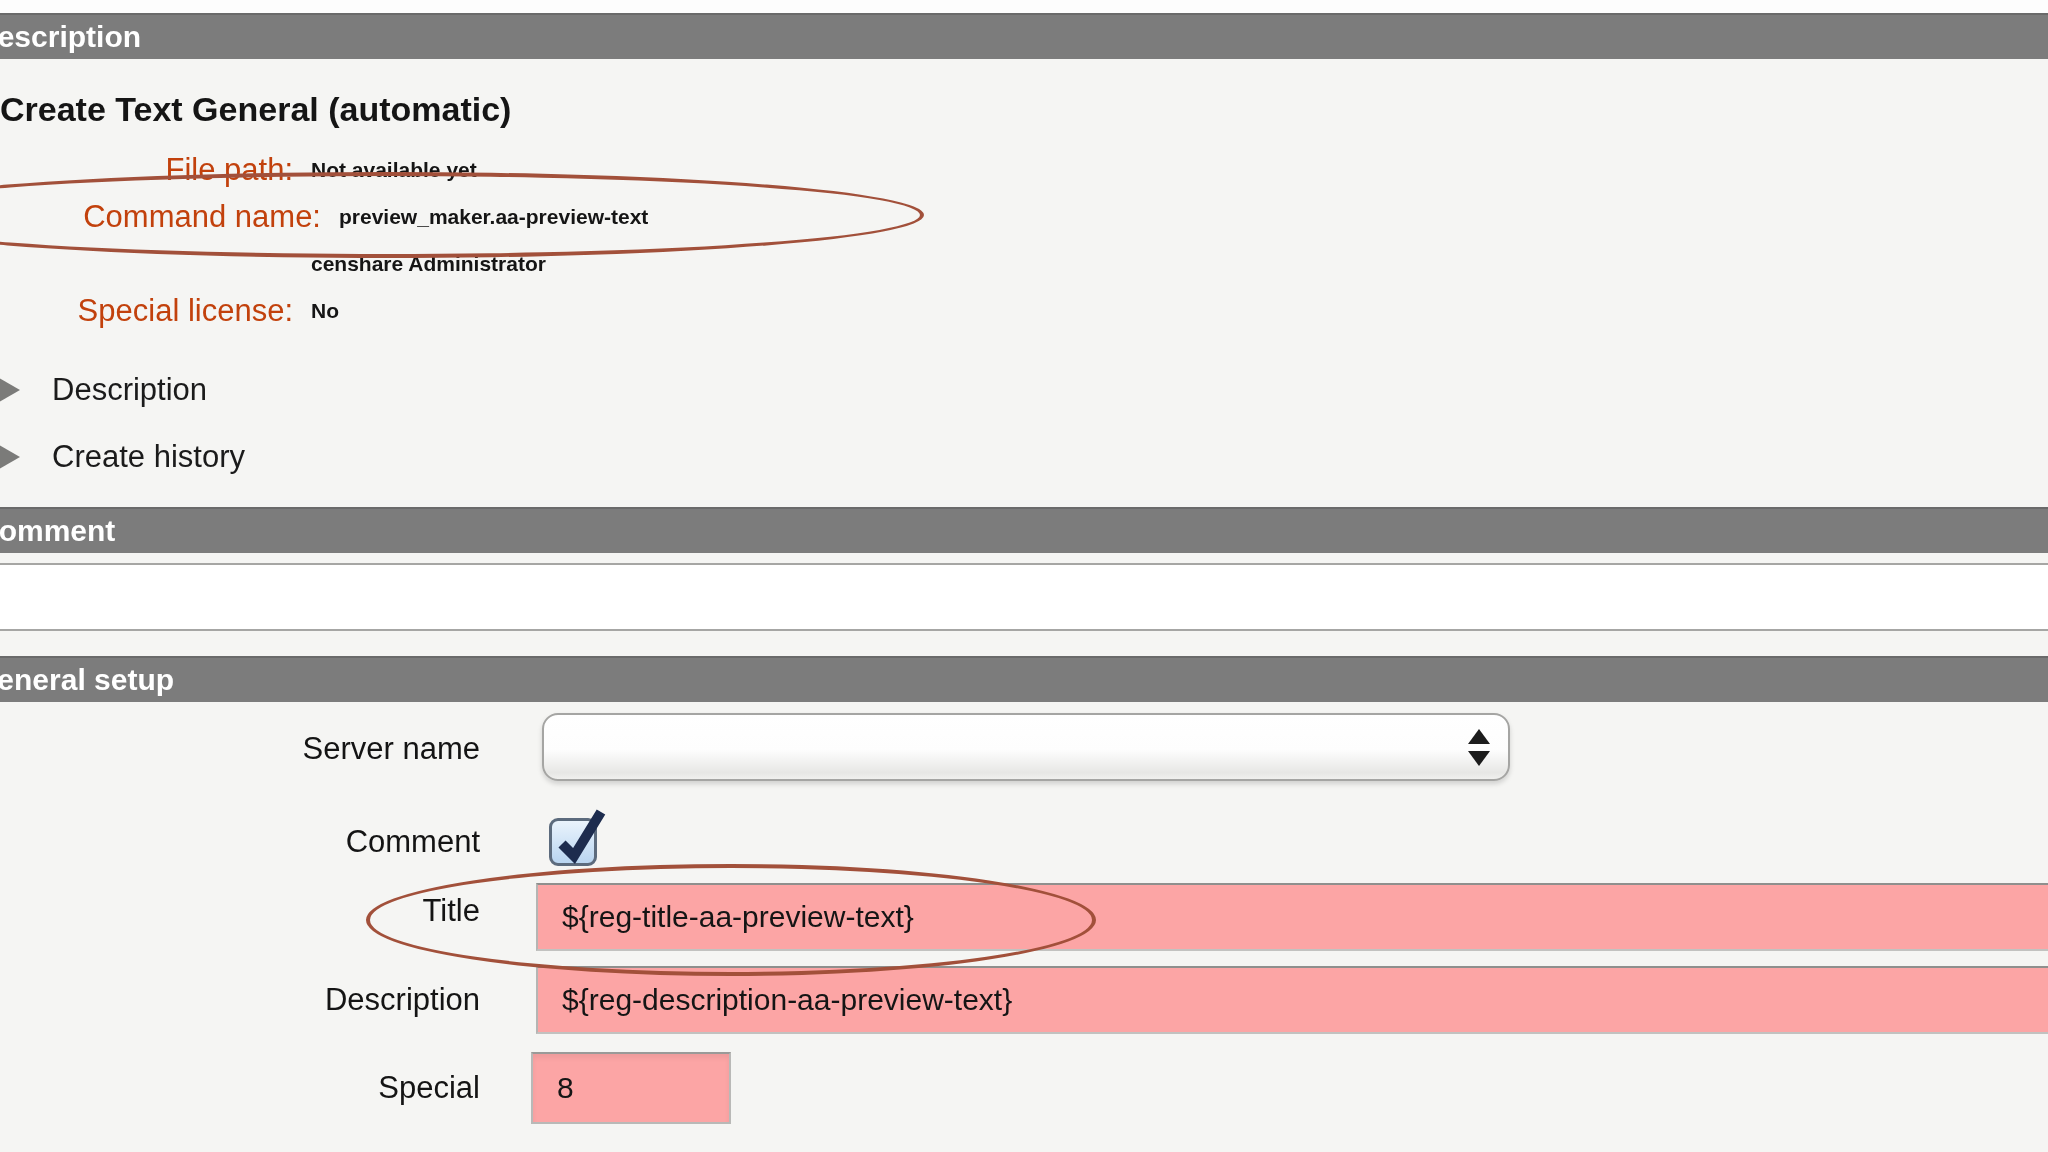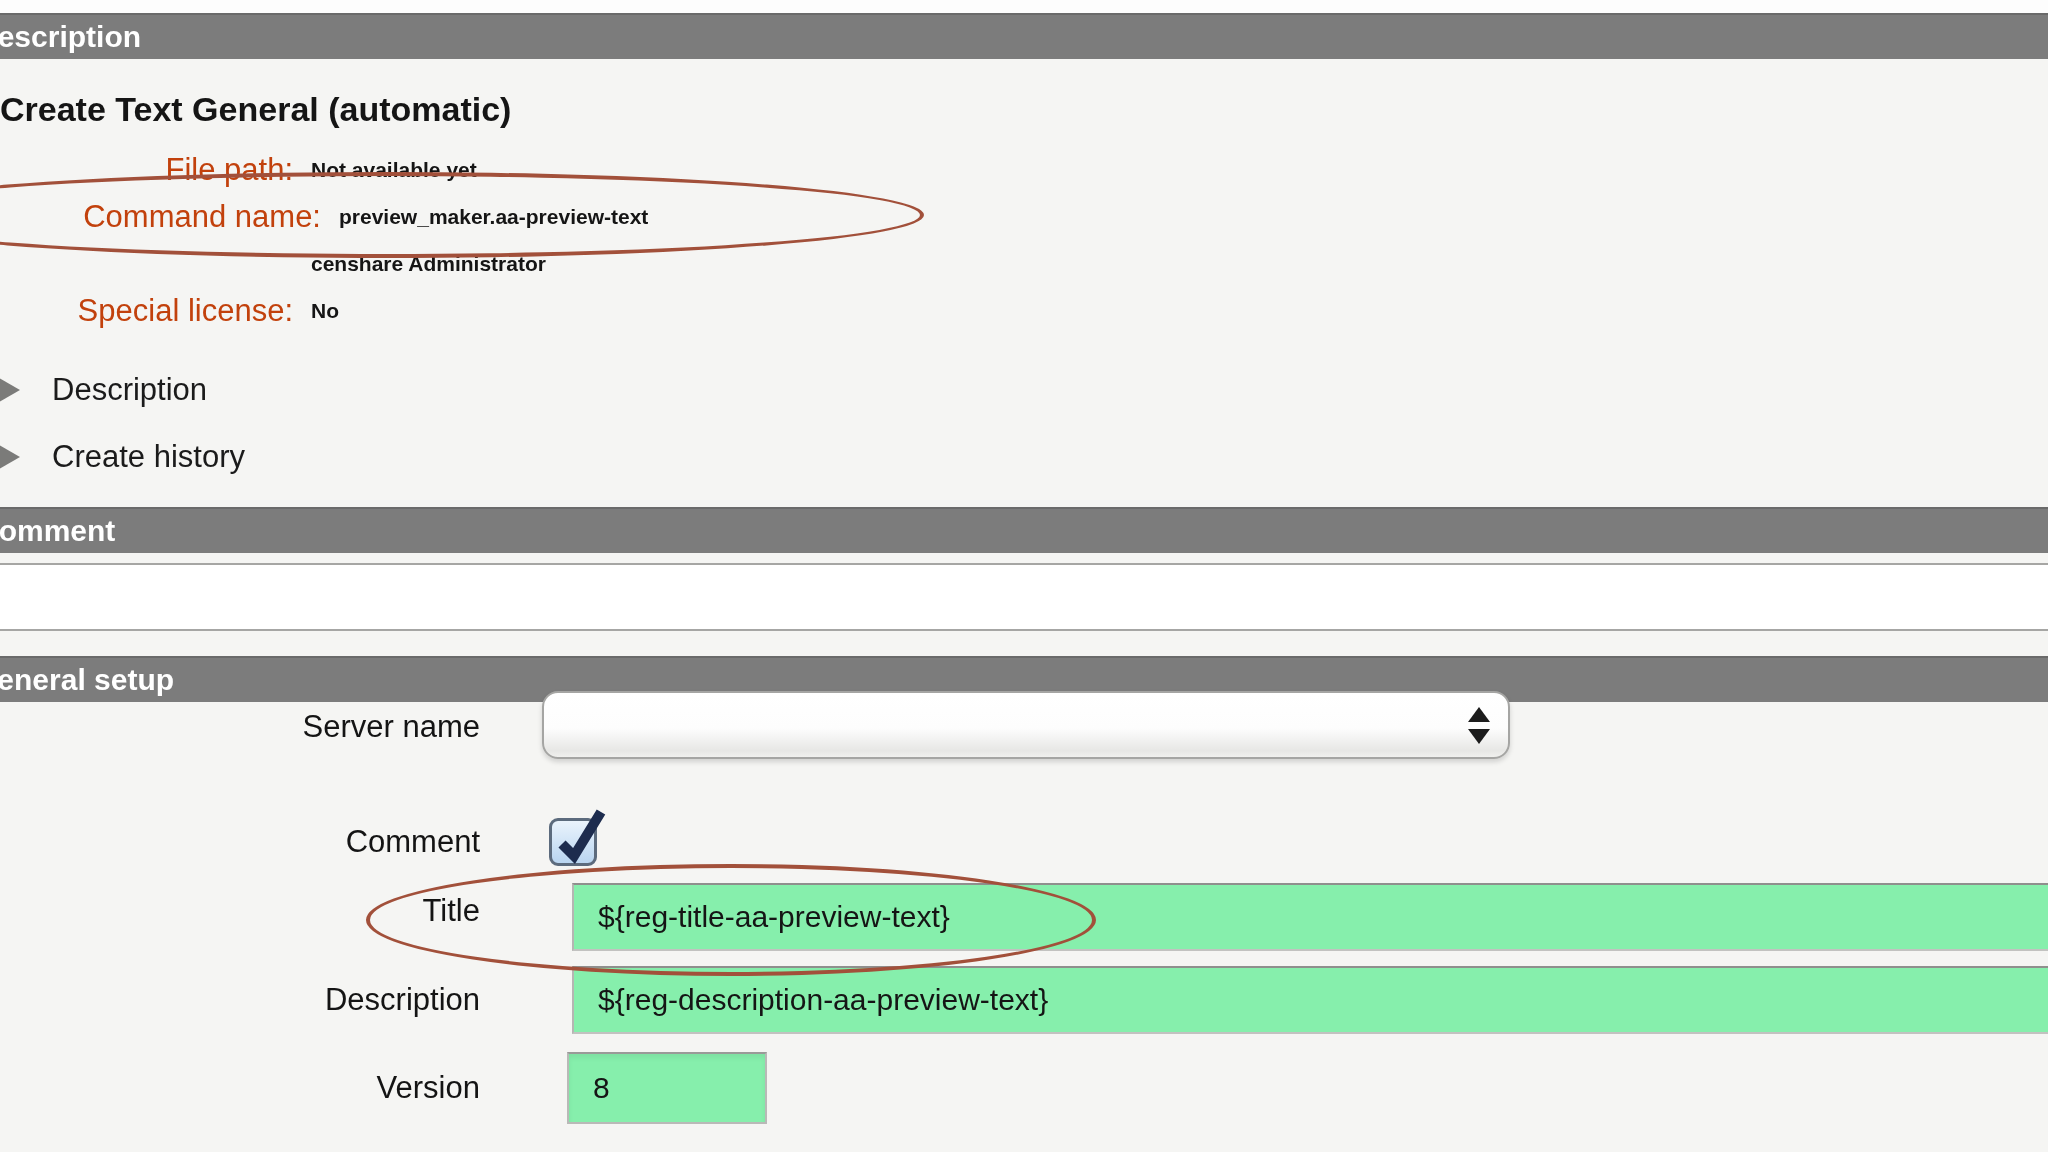--- a/index.html
+++ b/index.html
@@ -103,21 +103,21 @@
     padding: 6px 16px;
   }
 
   
   .form-row { position: absolute; left: 0; right: 0; }
   .form-label {
     position: absolute; left: 0; top: 0; width: 480px; height: 100%;
     display: flex; align-items: center; justify-content: flex-end;
     font-size: 31px; color: #141414; white-space: nowrap;
   }
-  .row-server { top: 691px; height: 72px; }
+  .row-server { top: 713px; height: 72px; }
   .row-enabled { top: 818px; height: 48px; }
   .row-title { top: 883px; height: 56px; }
   .row-description { top: 966px; height: 68px; }
   .row-version { top: 1052px; height: 72px; }
 
   
   .combo {
     position: absolute; left: 542px; top: 0; width: 968px; height: 68px;
     background: linear-gradient(180deg, #ffffff 0%, #fdfdfd 55%, #e7e7e5 90%, #f0f0ee 100%);
     border: 2px solid #a5a5a3;
@@ -157,31 +157,30 @@
     cursor: default;
   }
   .checkmark-svg {
     position: absolute; left: 1px; top: -17px;
     overflow: visible;
   }
 
   
   .field-input {
     position: absolute; top: 0; height: 68px;
-    background: #86efac;
+    background: #fca5a5;
     border: none;
     border-top: 2px solid #8f8f8d;
     border-bottom: 2px solid #c2c2c0;
     border-left: 2px solid #b5b5b3;
     box-sizing: border-box;
     outline: none;
     font-family: "Liberation Sans", sans-serif;
     font-size: 30px; color: #151515;
     padding: 0 0 0 24px;
-    margin-left: 36px;
   }
   .input-title, .input-description { left: 536px; right: 0; width: auto; }
   .input-version {
     left: 531px; width: 200px; height: 72px;
     border: 2px solid #b9b9b7;
     border-top-color: #9a9a98;
     box-shadow: inset 0 4px 5px rgba(0,0,0,0.06);
   }
 </style>
 </head>
@@ -259,17 +258,17 @@
   </div>
 
   <div class="annotation-oval oval-title"></div>
 
   <div class="form-row row-description">
     <div class="form-label">Description</div>
     <input class="field-input input-description" type="text" value="${reg-description-aa-preview-text}" style="">
   </div>
 
   <div class="form-row row-version">
-    <div class="form-label">Version</div>
+    <div class="form-label">Special</div>
     <input class="field-input input-version" type="text" value="8" style="">
   </div>
 
 </div>
 
 </body></html>

